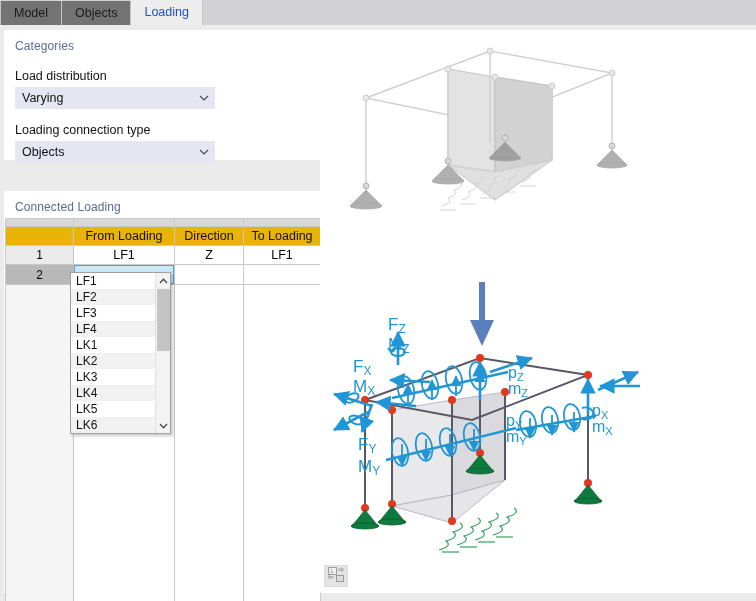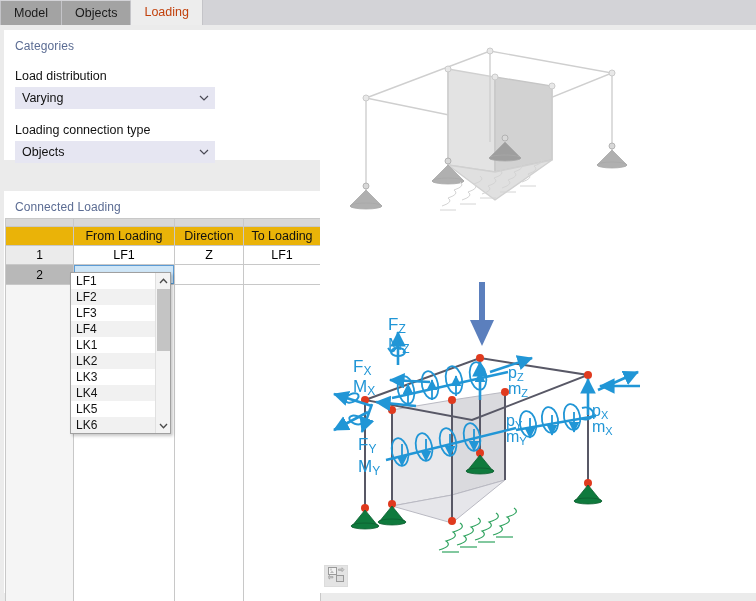--- a/index.html
+++ b/index.html
@@ -18,29 +18,29 @@
   .tabbar {
     position: absolute; left: 0; top: 0; width: 756px; height: 25px;
     background: #d3d3d7;
     display: flex; align-items: flex-end;
   }
   .tab {
     height: 24px; line-height: 24px;
     padding: 0 13px;
     font-size: 12.5px;
     color: #1a1a1a;
-    background: #a3a3a3;
+    background: #737373;
     border-right: 1px solid #c4c4c8;
     cursor: default;
   }
   .tab:first-child { border-left: 1px solid #c4c4c8; }
   .tab.active {
     background: #ededed;
     height: 25px; line-height: 25px;
-    color: #c2410c;
+    color: #1d4ed8;
   }
   .tabfill { flex: 1; height: 25px; background: #d3d3d7; }
 
   
   .left-panel {
     position: absolute; left: 0; top: 25px; width: 330px; height: 576px;
     background: #ebebeb;
   }
   .card {
     position: absolute; left: 4px; width: 317px;

